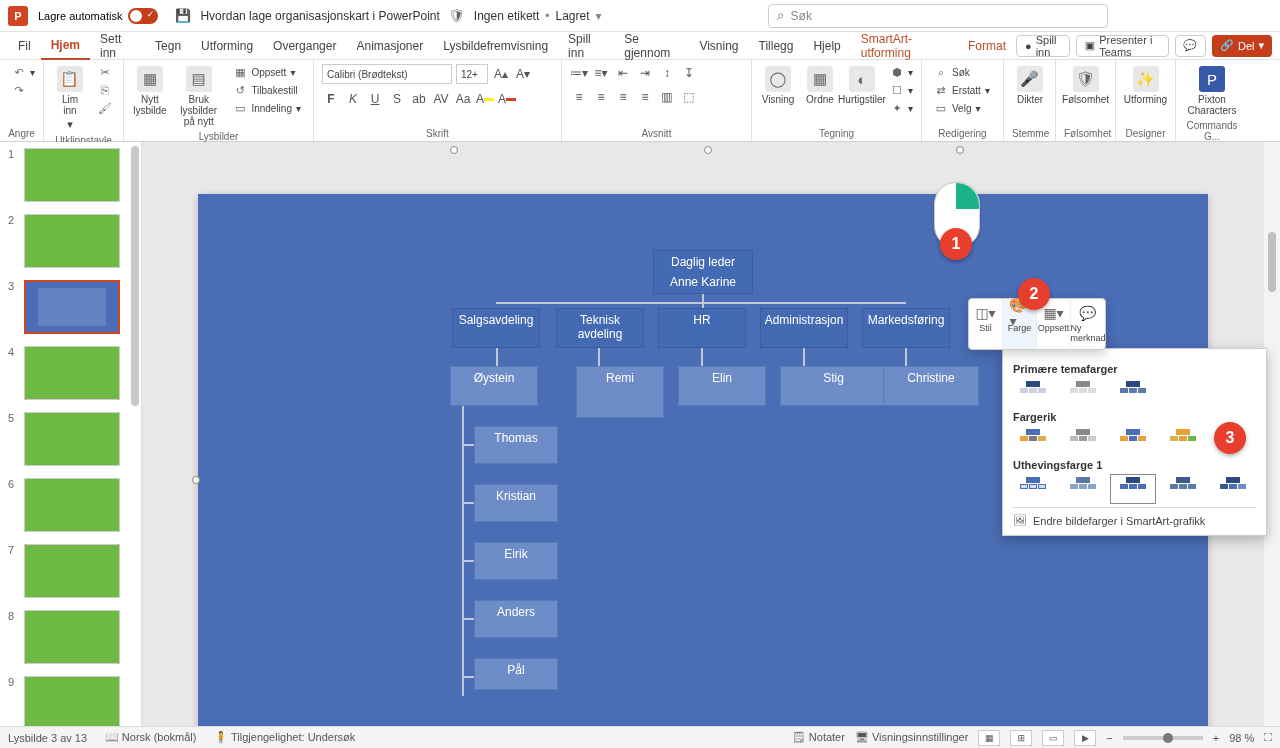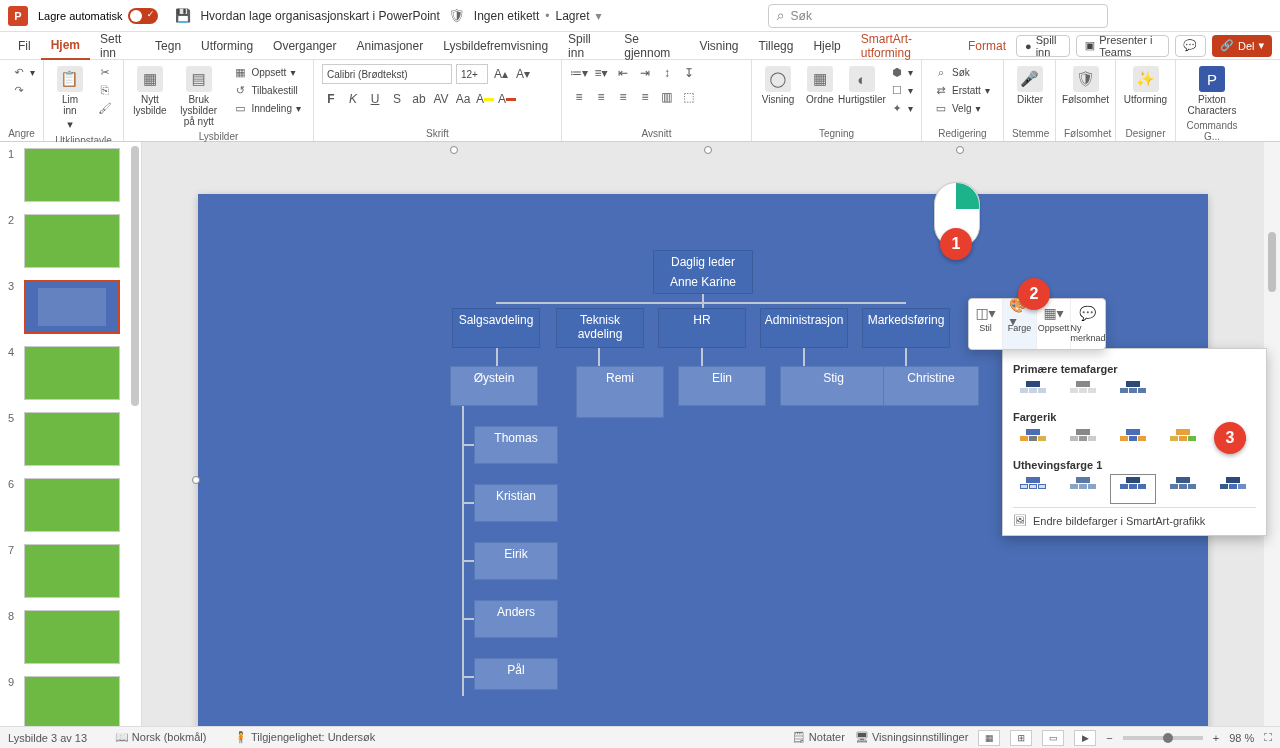--- a/index.html
+++ b/index.html
@@ -87,21 +87,21 @@
 .gal-row { display: flex; gap: 10px; margin-bottom: 6px; }
 .gal-sw { width: 40px; height: 24px; position: relative; }
 .gal-sw.sel { outline: 1px solid #888; outline-offset: 2px; }
 .gal-foot { border-top: 1px solid #ddd; padding-top: 6px; display: flex; align-items: center; gap: 6px; color: #444; }
 .mini-chart { display: flex; flex-direction: column; align-items: center; gap: 1px; }
 .mc-top { width: 14px; height: 6px; }
 .mc-row { display: flex; gap: 1px; }
 .mc-row div { width: 8px; height: 5px; }
 
 
-.status { position: absolute; bottom: 0; left: 0; right: 0; height: 22px; background: #f4f4f4; border-top: 1px solid #ddd; display: flex; align-items: center; padding: 0 8px; font-size: 11px; color: #555; gap: 28px; }
+.status { position: absolute; bottom: 0; left: 0; right: 0; height: 22px; background: #f4f4f4; border-top: 1px solid #ddd; display: flex; align-items: center; padding: 0 8px; font-size: 11px; color: #555; gap: 18px; }
 .status-right { margin-left: auto; display: flex; align-items: center; gap: 10px; }
 .view-btn { width: 22px; height: 16px; border: 1px solid #ccc; background: #fff; display: flex; align-items: center; justify-content: center; font-size: 9px; }
 .zoom-slider { width: 80px; height: 4px; background: #ccc; position: relative; }
 .zoom-slider::after { content:''; width:10px; height:10px; background:#777; border-radius:50%; position:absolute; top:-3px; left:50%; }
 </style>
 </head>
 <body>
 
 <div class="titlebar">
   <div class="app-icon">P</div>

